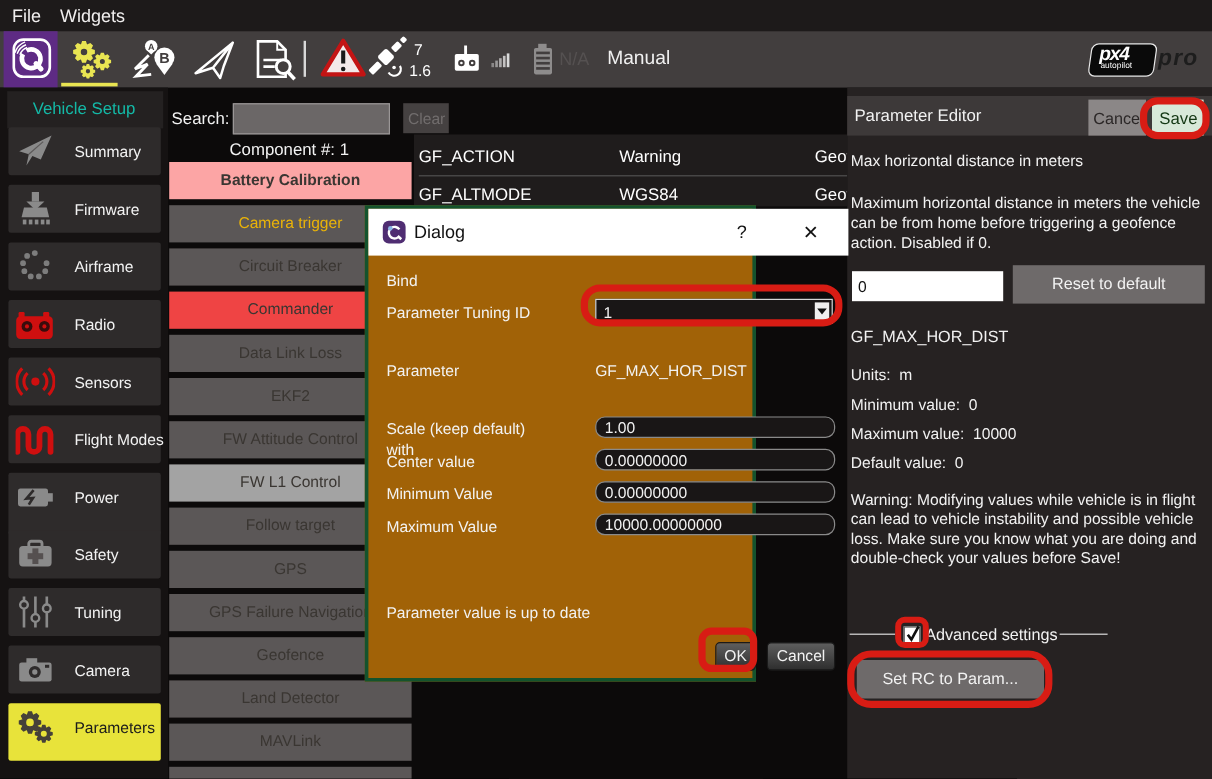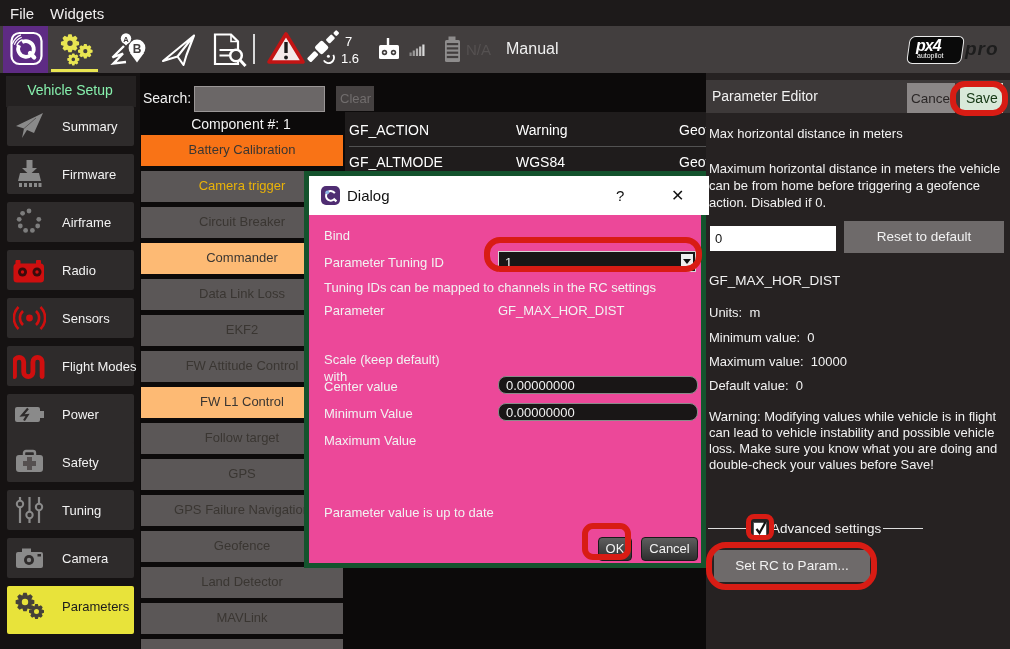--- a/index.html
+++ b/index.html
@@ -79,21 +79,21 @@
   <div class="txt" style="left:466px;top:41px;font-size:15px;color:#555151;">N/A</div>
   <div class="txt" style="left:506px;top:40px;font-size:16px;color:#f0f0f0;">Manual</div>
 
   <div class="abs" style="left:908px;top:36px;width:53px;height:26px;background:#0a0a0a;border:1px solid #e9e9e9;border-radius:6px;transform:skewX(-8deg);"></div>
   <div class="txt" style="left:916px;top:37px;font-size:16px;font-weight:bold;font-style:italic;color:#fff;letter-spacing:-1px;">px4</div>
   <div class="txt" style="left:917px;top:52px;font-size:7px;color:#fff;letter-spacing:0px;">autopilot</div>
   <div class="txt" style="left:965px;top:38px;font-size:19px;font-weight:bold;font-style:italic;color:#1d1d1d;letter-spacing:1px;">pro</div>
 
   <div class="abs" style="left:0;top:73px;width:140px;height:576px;background:#151212;"></div>
   <div class="abs" style="left:6px;top:76px;width:130px;height:31px;background:#242121;"></div>
-  <div class="txt" style="left:70px;top:82px;transform:translateX(-50%);font-size:14px;color:#86efac;">Vehicle Setup</div>
+  <div class="txt" style="left:70px;top:82px;transform:translateX(-50%);font-size:14px;color:#14b8a6;">Vehicle Setup</div>
   <div id="sidebar">
       <div class="abs" style="left:7px;top:106px;width:127px;height:40px;background:#2e2b2b;border-radius:2px;">
         <span id="sic0" style="position:absolute;left:6px;top:4px;width:33px;height:32px;"><svg width="33" height="32" viewBox="0 0 33 32" xmlns="http://www.w3.org/2000/svg">
             <path d="M30,3 L3,16 L11,18.5 L9,28 L14,20 L21,23 Z" fill="#8a8a8a"></path>
             <path d="M11,18.5 L23,8" stroke="#5c5959" stroke-width="1"></path>
           </svg></span>
         <span style="position:absolute;left:55px;top:13px;font-size:13px;color:#f2f2f2;white-space:nowrap;">Summary</span>
       </div>
       <div class="abs" style="left:7px;top:154px;width:127px;height:40px;background:#2e2b2b;border-radius:2px;">
         <span id="sic1" style="position:absolute;left:6px;top:4px;width:33px;height:32px;"><svg width="33" height="32" viewBox="0 0 33 32" xmlns="http://www.w3.org/2000/svg">
@@ -196,42 +196,42 @@
         <span style="position:absolute;left:55px;top:13px;font-size:13px;color:#1c1c1c;white-space:nowrap;">Parameters</span>
       </div>
     </div>
 
   <div class="txt" style="left:143px;top:90px;font-size:14px;color:#f2f2f2;">Search:</div>
   <div class="abs" style="left:194px;top:86px;width:129px;height:24px;background:#6b6767;border:1px solid #9a9696;"></div>
   <div class="abs" style="left:336px;top:86px;width:38px;height:25px;background:#454141;"></div>
   <div class="txt" style="left:340px;top:91px;font-size:13px;color:#716d6d;">Clear</div>
   <div class="txt" style="left:241px;top:116px;transform:translateX(-50%);font-size:14px;color:#f2f2f2;">Component #: 1</div>
   <div id="midbuttons">
-      <div class="abs" style="left:141px;top:135px;width:202px;height:31px;background:#f97316;">
+      <div class="abs" style="left:141px;top:135px;width:202px;height:31px;background:#fca5a5;font-weight:bold;">
         <span style="position:absolute;left:50%;top:7px;transform:translateX(-50%);font-size:13px;color:#3a3632;white-space:nowrap;">Battery Calibration</span>
       </div>
       <div class="abs" style="left:141px;top:171px;width:202px;height:31px;background:#5b5757;">
         <span style="position:absolute;left:50%;top:7px;transform:translateX(-50%);font-size:13px;color:#eab308;white-space:nowrap;">Camera trigger</span>
       </div>
       <div class="abs" style="left:141px;top:207px;width:202px;height:31px;background:#5b5757;">
         <span style="position:absolute;left:50%;top:7px;transform:translateX(-50%);font-size:13px;color:#3a3632;white-space:nowrap;">Circuit Breaker</span>
       </div>
-      <div class="abs" style="left:141px;top:243px;width:202px;height:31px;background:#fdba74;">
+      <div class="abs" style="left:141px;top:243px;width:202px;height:31px;background:#ef4444;">
         <span style="position:absolute;left:50%;top:7px;transform:translateX(-50%);font-size:13px;color:#3a3632;white-space:nowrap;">Commander</span>
       </div>
       <div class="abs" style="left:141px;top:279px;width:202px;height:31px;background:#5b5757;">
         <span style="position:absolute;left:50%;top:7px;transform:translateX(-50%);font-size:13px;color:#3a3632;white-space:nowrap;">Data Link Loss</span>
       </div>
       <div class="abs" style="left:141px;top:315px;width:202px;height:31px;background:#5b5757;">
         <span style="position:absolute;left:50%;top:7px;transform:translateX(-50%);font-size:13px;color:#3a3632;white-space:nowrap;">EKF2</span>
       </div>
       <div class="abs" style="left:141px;top:351px;width:202px;height:31px;background:#5b5757;">
         <span style="position:absolute;left:50%;top:7px;transform:translateX(-50%);font-size:13px;color:#3a3632;white-space:nowrap;">FW Attitude Control</span>
       </div>
-      <div class="abs" style="left:141px;top:387px;width:202px;height:31px;background:#fdba74;">
+      <div class="abs" style="left:141px;top:387px;width:202px;height:31px;background:#a3a3a3;">
         <span style="position:absolute;left:50%;top:7px;transform:translateX(-50%);font-size:13px;color:#3a3632;white-space:nowrap;">FW L1 Control</span>
       </div>
       <div class="abs" style="left:141px;top:423px;width:202px;height:31px;background:#5b5757;">
         <span style="position:absolute;left:50%;top:7px;transform:translateX(-50%);font-size:13px;color:#3a3632;white-space:nowrap;text-align:center;">Follow target</span>
       </div>
       <div class="abs" style="left:141px;top:459px;width:202px;height:31px;background:#5b5757;">
         <span style="position:absolute;left:50%;top:7px;transform:translateX(-50%);font-size:13px;color:#3a3632;white-space:nowrap;">GPS</span>
       </div>
       <div class="abs" style="left:141px;top:495px;width:202px;height:31px;background:#5b5757;">
         <span style="position:absolute;left:50%;top:7px;transform:translateX(-50%);font-size:13px;color:#3a3632;white-space:nowrap;">GPS Failure Navigation</span>
@@ -289,52 +289,57 @@
           <path d="M3.5,10 L6.5,14 L12.5,3" fill="none" stroke="#111" stroke-width="2.2"></path>
         </svg>
       </div>
       <div class="txt" style="left:771px;top:521px;font-size:13.5px;color:#f2f2f2;">Advanced settings</div>
       <div class="abs" style="left:883px;top:528px;width:40px;height:1px;background:#ddd;"></div>
       <div class="abs" style="left:714px;top:550px;width:156px;height:32px;background:#6e6a6a;border-radius:2px;">
         <span style="position:absolute;left:50%;top:8px;transform:translateX(-50%);font-size:13.5px;color:#f2f2f2;white-space:nowrap;">Set RC to Param...</span>
       </div>
     </div>
 
-  <div id="dialog" class="abs" style="left:304px;top:171px;width:402px;height:397px;background:#ec4899;border:5px solid #14532d;box-sizing:border-box;">
+  <div id="dialog" class="abs" style="left:304px;top:171px;width:326px;height:397px;background:#a16207;border:3px solid #14532d;box-sizing:border-box;">
     <div class="abs" style="left:0;top:0;width:400px;height:39px;background:#fff;"></div>
     <div id="dlgicon" class="abs" style="left:12px;top:10px;width:19px;height:19px;background:#4f2d72;border-radius:5px;"><svg width="19" height="19" viewBox="0 0 19 19">
           <path d="M13.8,7.2 a4.8,4.8 0 1 0 -1.2,6.6" fill="none" stroke="#fff" stroke-width="2"></path>
           <path d="M12.4,12.6 L15.4,15.4" stroke="#fff" stroke-width="2.2"></path>
           <circle cx="6.3" cy="6.3" r="1.9" fill="#8cb7e6"></circle>
         </svg></div>
     <div class="txt" style="left:38px;top:11px;font-size:15px;color:#111;">Dialog</div>
     <div class="txt" style="left:307px;top:11px;font-size:15px;color:#111;">?</div>
     <div class="txt" style="left:362px;top:10px;font-size:16px;color:#111;">✕</div>
     <div class="txt" style="left:15px;top:52px;font-size:13px;color:#f2f2f2;">Bind</div>
     <div class="txt" style="left:15px;top:79px;font-size:13px;color:#f2f2f2;">Parameter Tuning ID</div>
 
     <div class="abs" style="left:189px;top:75px;width:198px;height:21px;background:#191616;border:1px solid #d6d6d6;box-sizing:border-box;">
       <div class="txt" style="left:6px;top:3px;font-size:13px;color:#f2f2f2;">1</div>
       <div class="abs" style="right:2px;top:2px;width:12px;height:15px;background:#efefef;">
         <div class="abs" style="left:2px;top:5px;width:0;height:0;border-left:4px solid transparent;border-right:4px solid transparent;border-top:5px solid #111;"></div>
       </div>
     </div>
-    <div class="txt" style="left:15px;top:104px;font-size:13px;color:#f2f2f2;">Tuning IDs can be mapped to channels in the RC settings</div>
     <div class="txt" style="left:15px;top:127px;font-size:13px;color:#f2f2f2;">Parameter</div>
     <div class="txt" style="left:189px;top:127px;font-size:13px;color:#f2f2f2;">GF_MAX_HOR_DIST</div>
     <div class="txt" style="left:15px;top:152px;font-size:13px;color:#f2f2f2;margin-top:41px;">with</div>
     <div class="txt" style="left:15px;top:176px;font-size:13px;color:#f2f2f2;">Scale (keep default)</div>
     <div class="txt" style="left:15px;top:203px;font-size:13px;color:#f2f2f2;">Center value</div>
     <div class="txt" style="left:15px;top:230px;font-size:13px;color:#f2f2f2;">Minimum Value</div>
     <div class="txt" style="left:15px;top:257px;font-size:13px;color:#f2f2f2;">Maximum Value</div>
+    <div class="dfield abs" style="left:189px;top:173px;">
+        <span>1.00</span>
+      </div>
     <div class="dfield abs" style="left:189px;top:200px;">
         <span>0.00000000</span>
       </div>
     <div class="dfield abs" style="left:189px;top:227px;">
         <span>0.00000000</span>
+      </div>
+    <div class="dfield abs" style="left:189px;top:254px;">
+        <span>10000.00000000</span>
       </div>
     <div class="txt" style="left:15px;top:329px;font-size:13px;color:#f2f2f2;">Parameter value is up to date</div>
     <div class="dbtn abs" style="left:289px;top:361px;width:32px;">OK</div>
     <div class="dbtn abs" style="left:332px;top:361px;width:55px;">Cancel</div>
   </div>
 
   <div class="abs" style="left:484px;top:237px;width:218px;height:35px;border:6px solid #d81c14;border-radius:16px;box-sizing:border-box;"></div>
   <div class="abs" style="left:582px;top:523px;width:49px;height:37px;border:6px solid #d81c14;border-radius:11px;box-sizing:border-box;"></div>
   <div class="abs" style="left:950px;top:81px;width:58px;height:35px;border:6px solid #d81c14;border-radius:15px;box-sizing:border-box;"></div>
   <div class="abs" style="left:746px;top:514px;width:28px;height:26px;border:5px solid #d81c14;border-radius:8px;box-sizing:border-box;"></div>

